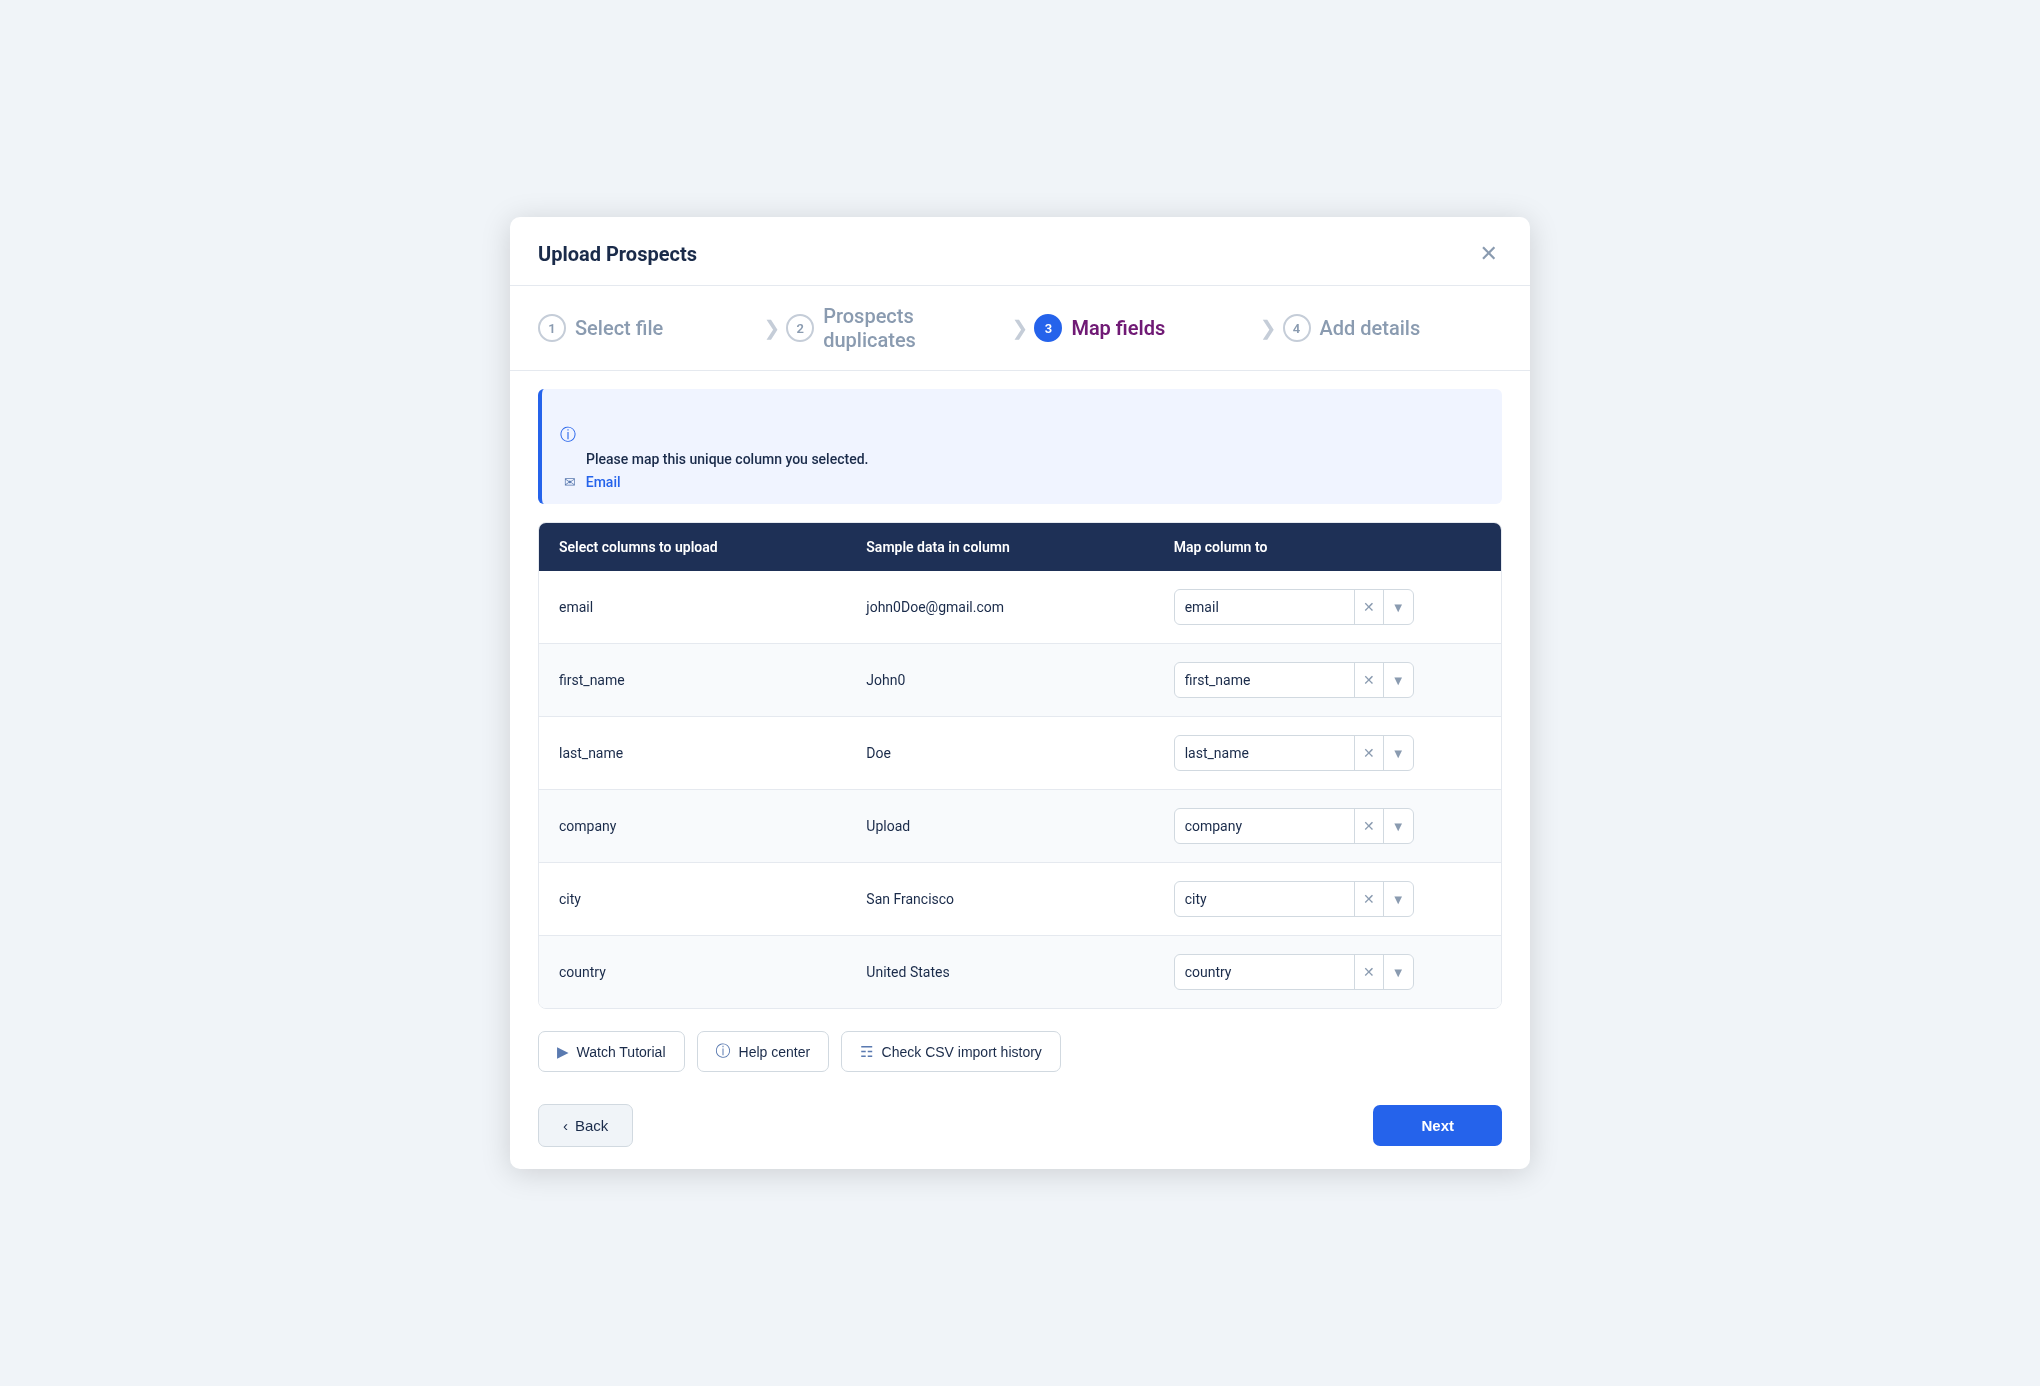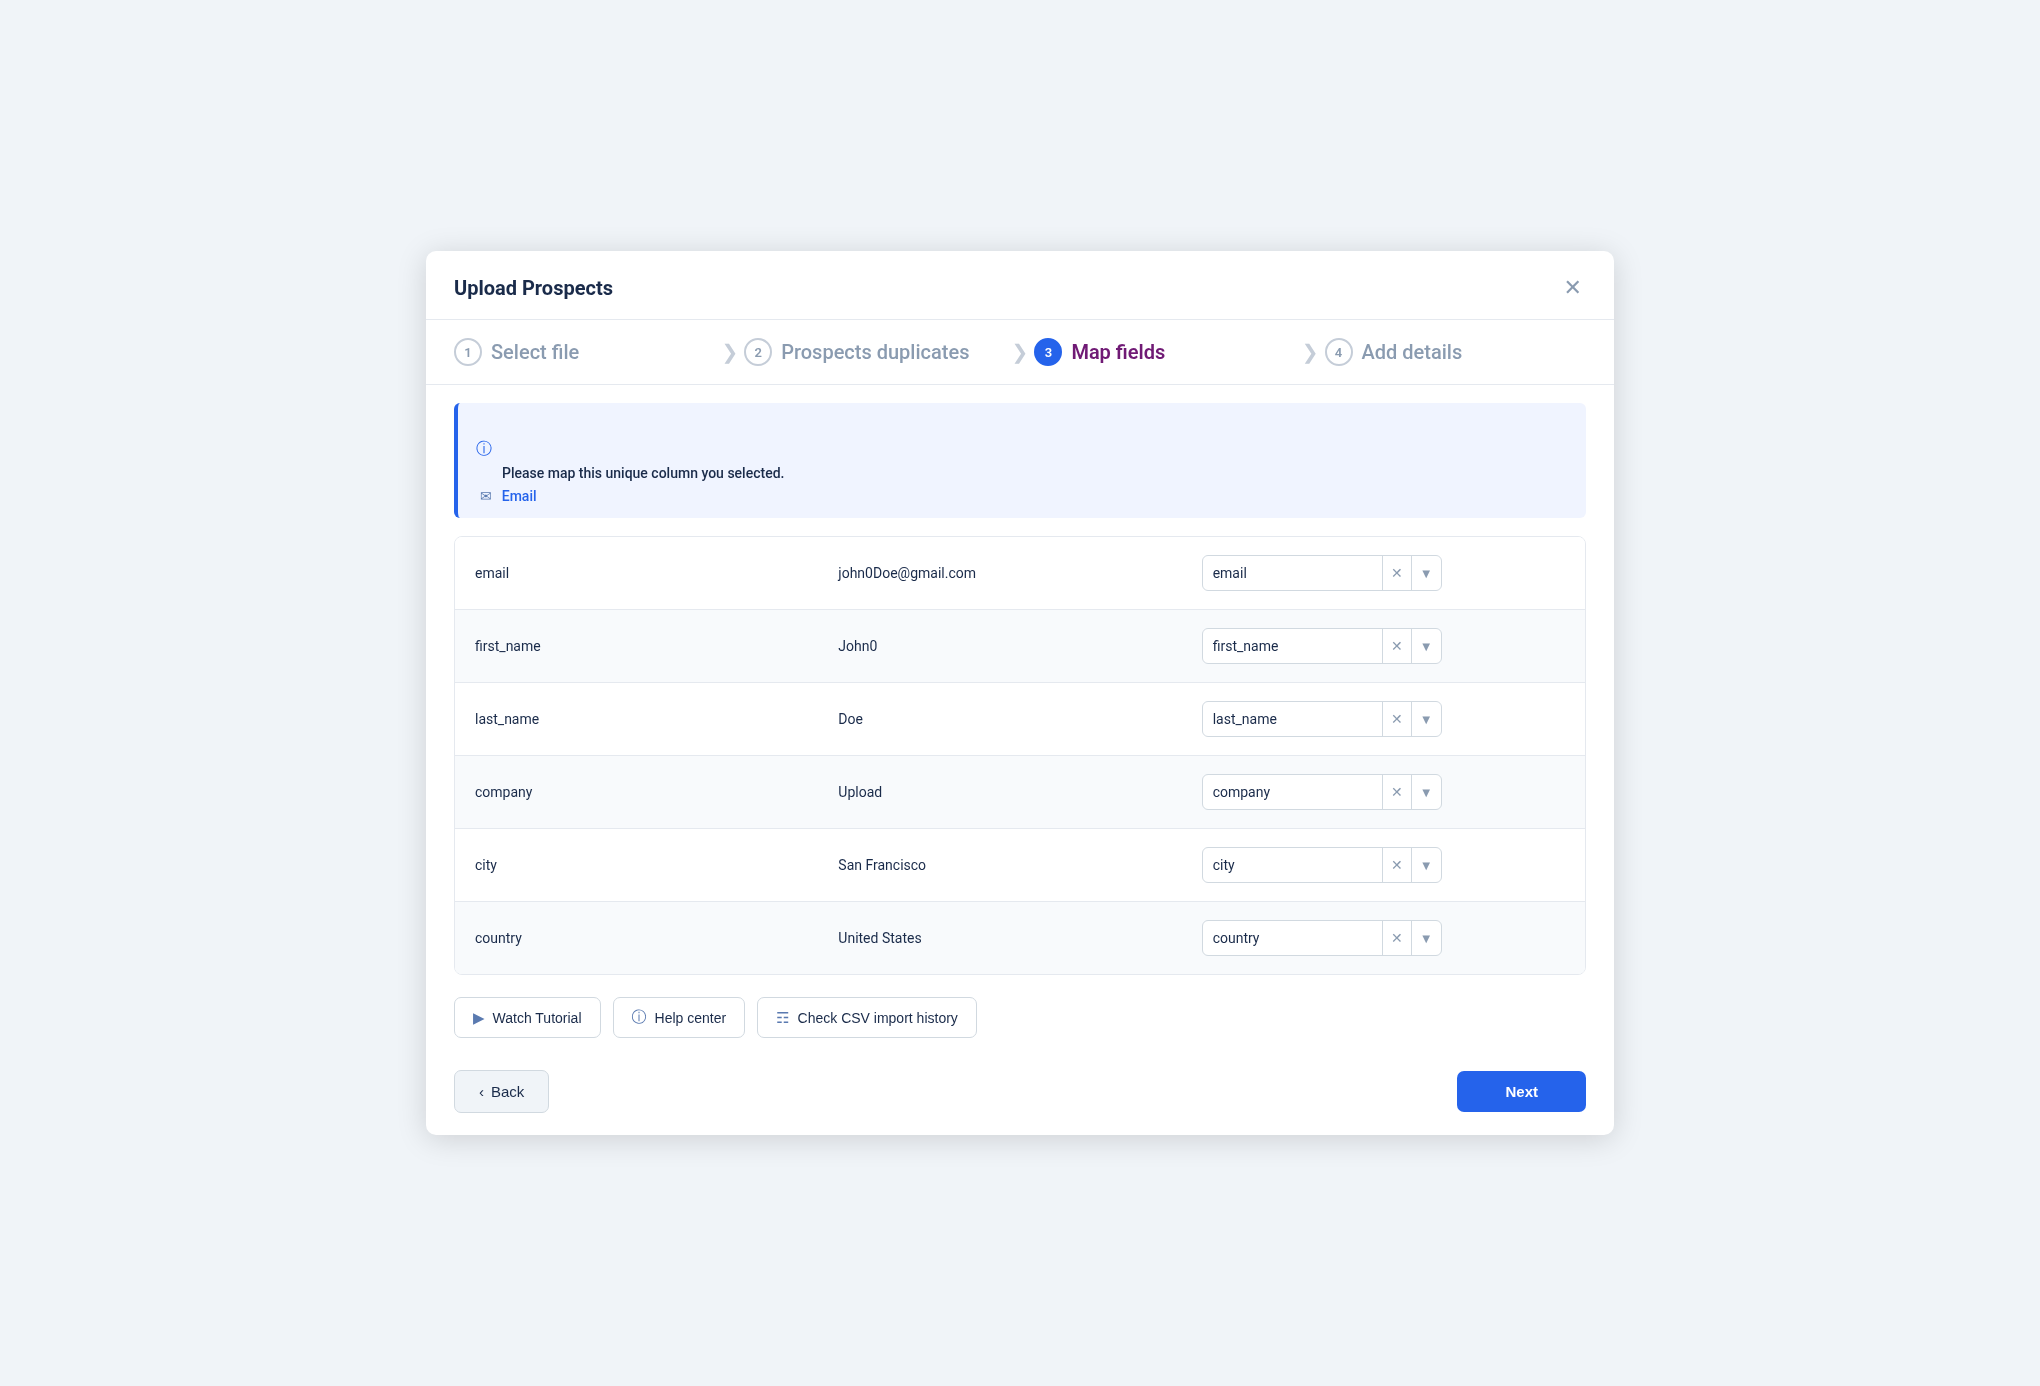--- a/index.html
+++ b/index.html
@@ -8,21 +8,21 @@
       background: #f0f4f8;
       display: flex;
       justify-content: center;
       align-items: center;
       min-height: 100vh;
       padding: 20px;
     }
     .modal {
       background: #fff;
       border-radius: 10px;
-      width: 1188px;
+      width: 1020px;
       max-width: 100%;
       box-shadow: 0 4px 30px rgba(0,0,0,0.15);
       overflow: hidden;
       position: relative;
     }
     .modal-header {
       padding: 22px 28px 16px;
       border-bottom: 1px solid #e5e9ef;
       display: flex;
       align-items: center;
@@ -306,20 +306,25 @@
       <span class="notice-icon">ⓘ</span>
       <span class="notice-text">Please map this unique column you selected.</span>
     </div>
     <div class="notice-email-row">
       <span class="notice-email-icon">✉</span>
       <span class="notice-email-label">Email</span>
     </div>
   </div>
 
   <div class="table-container">
+    <div class="table-header">
+      <span class="table-header-cell">Select columns to upload</span>
+      <span class="table-header-cell">Sample data in column</span>
+      <span class="table-header-cell">Map column to</span>
+    </div>
     <div class="table-body">
 
       <div class="table-row">
         <span class="cell-text">email</span>
         <span class="cell-text">john0Doe@gmail.com</span>
         <div class="map-select">
           <span class="map-select-value">email</span>
           <div class="map-select-actions">
             <button class="map-select-clear">✕</button>
             <button class="map-select-arrow">▼</button>

